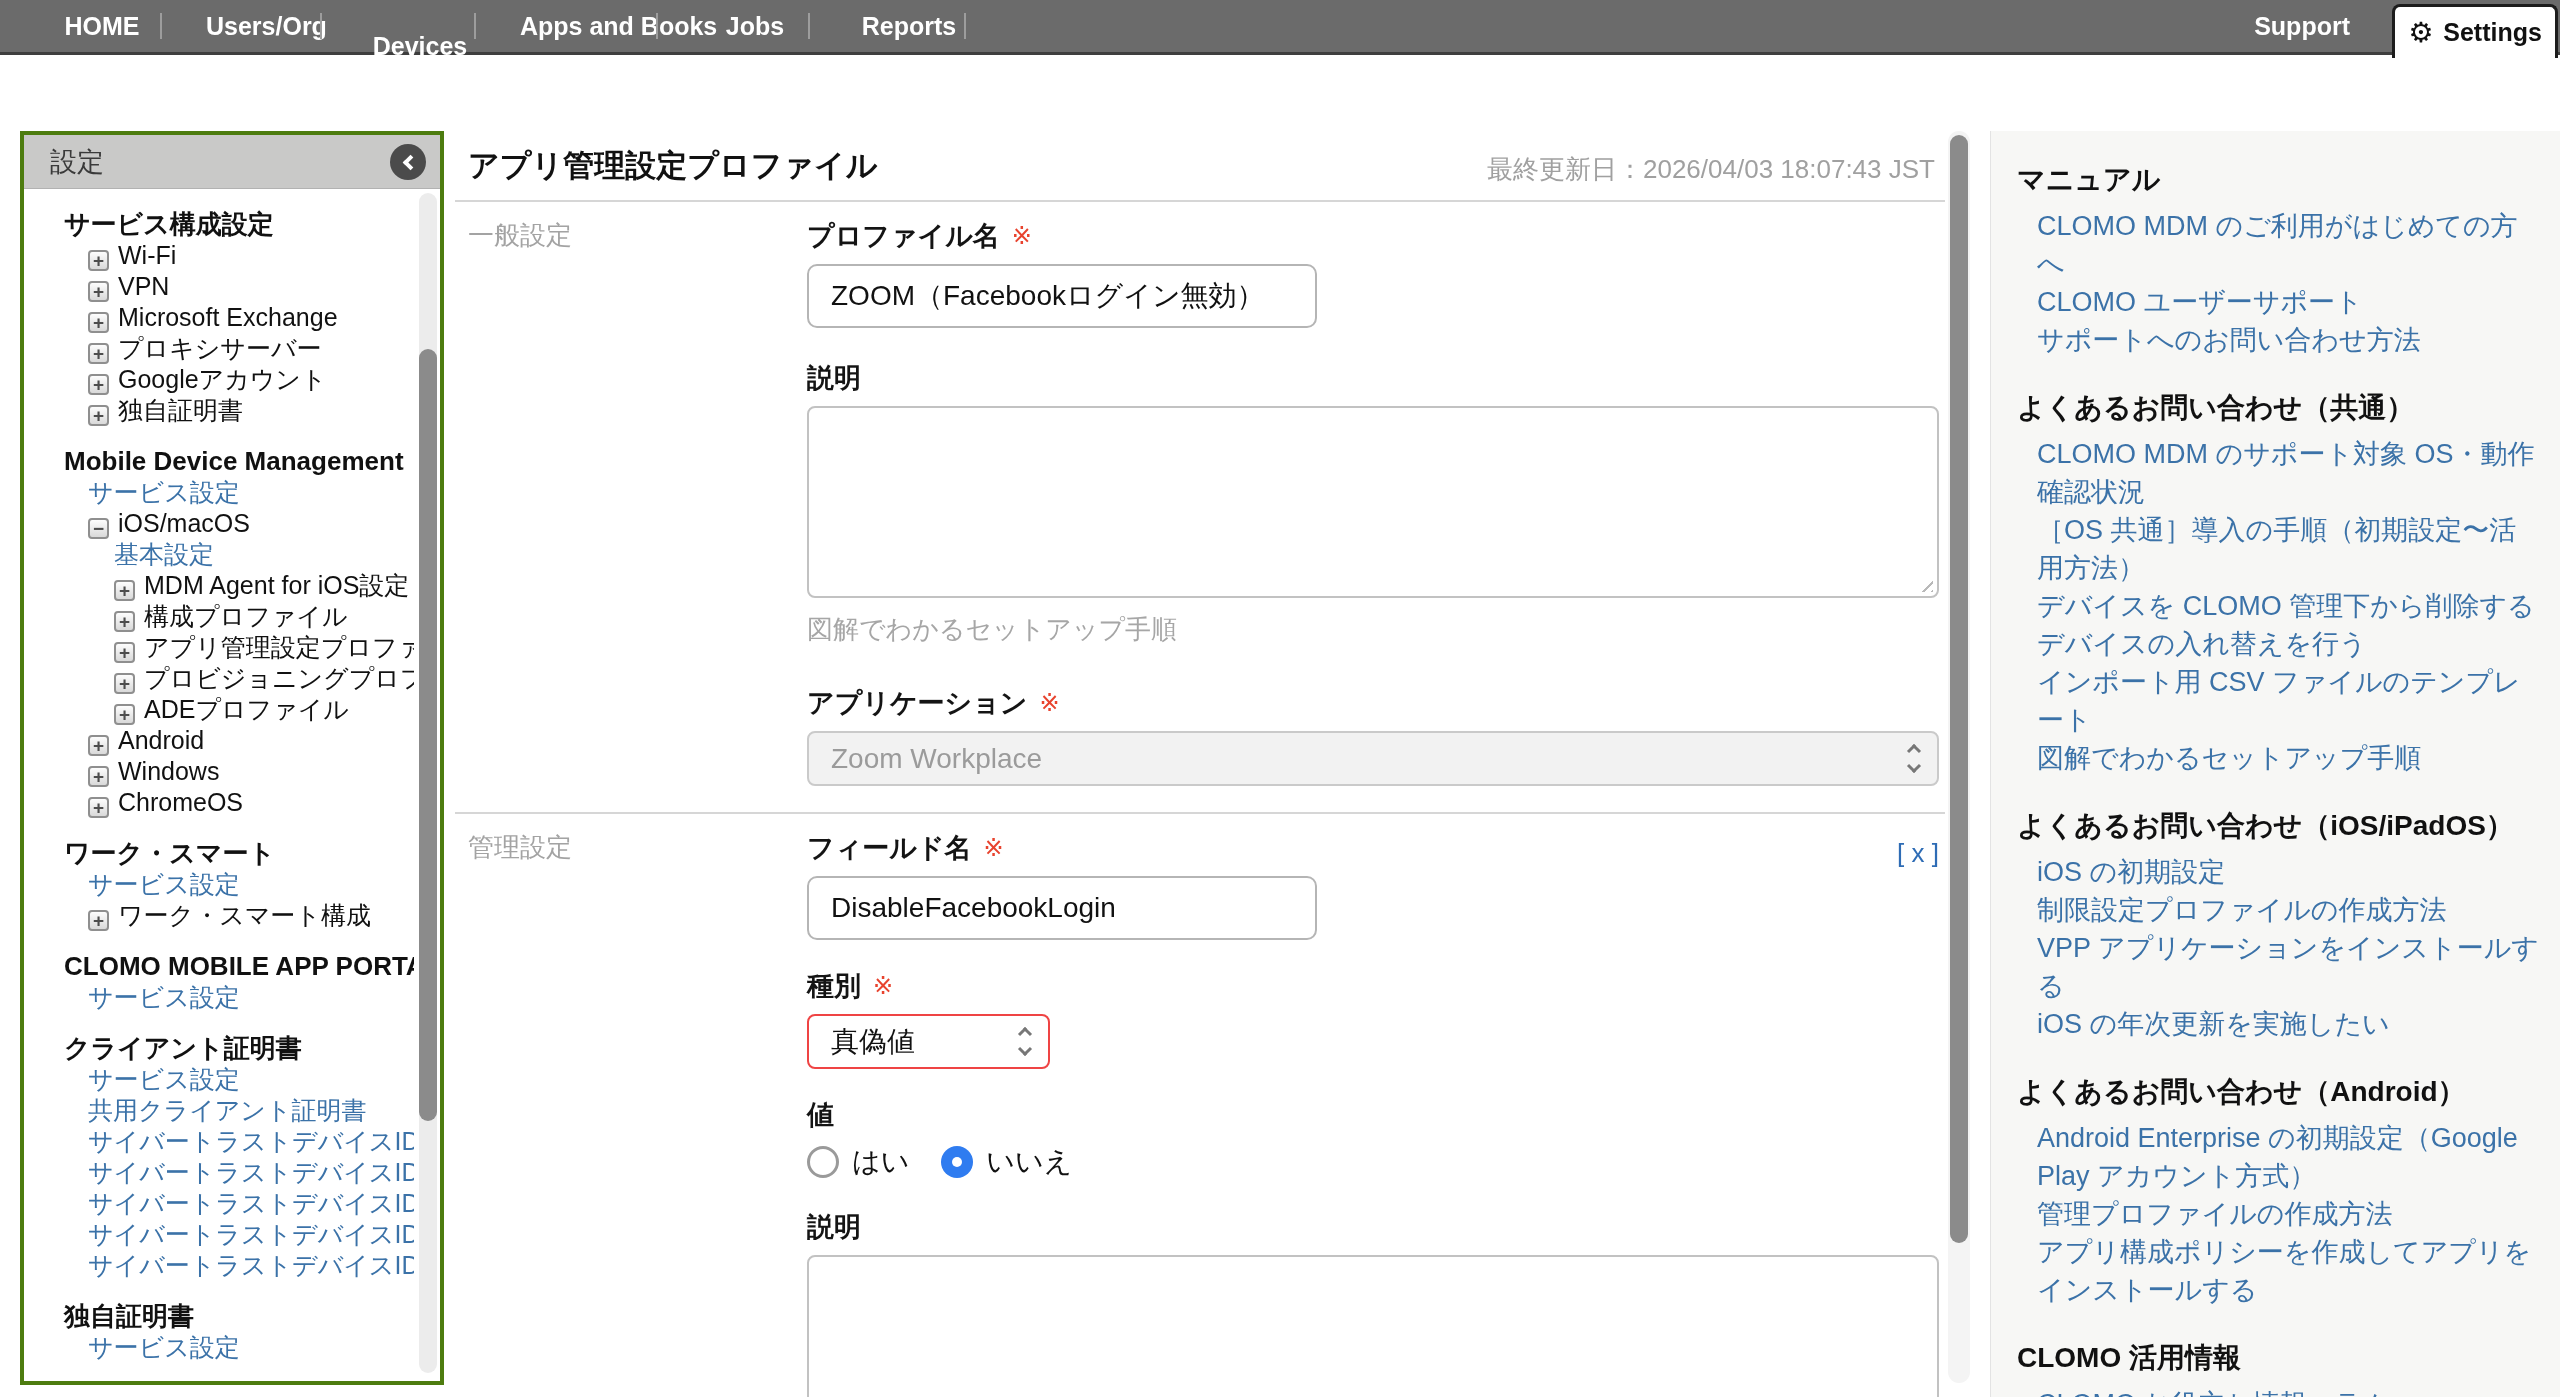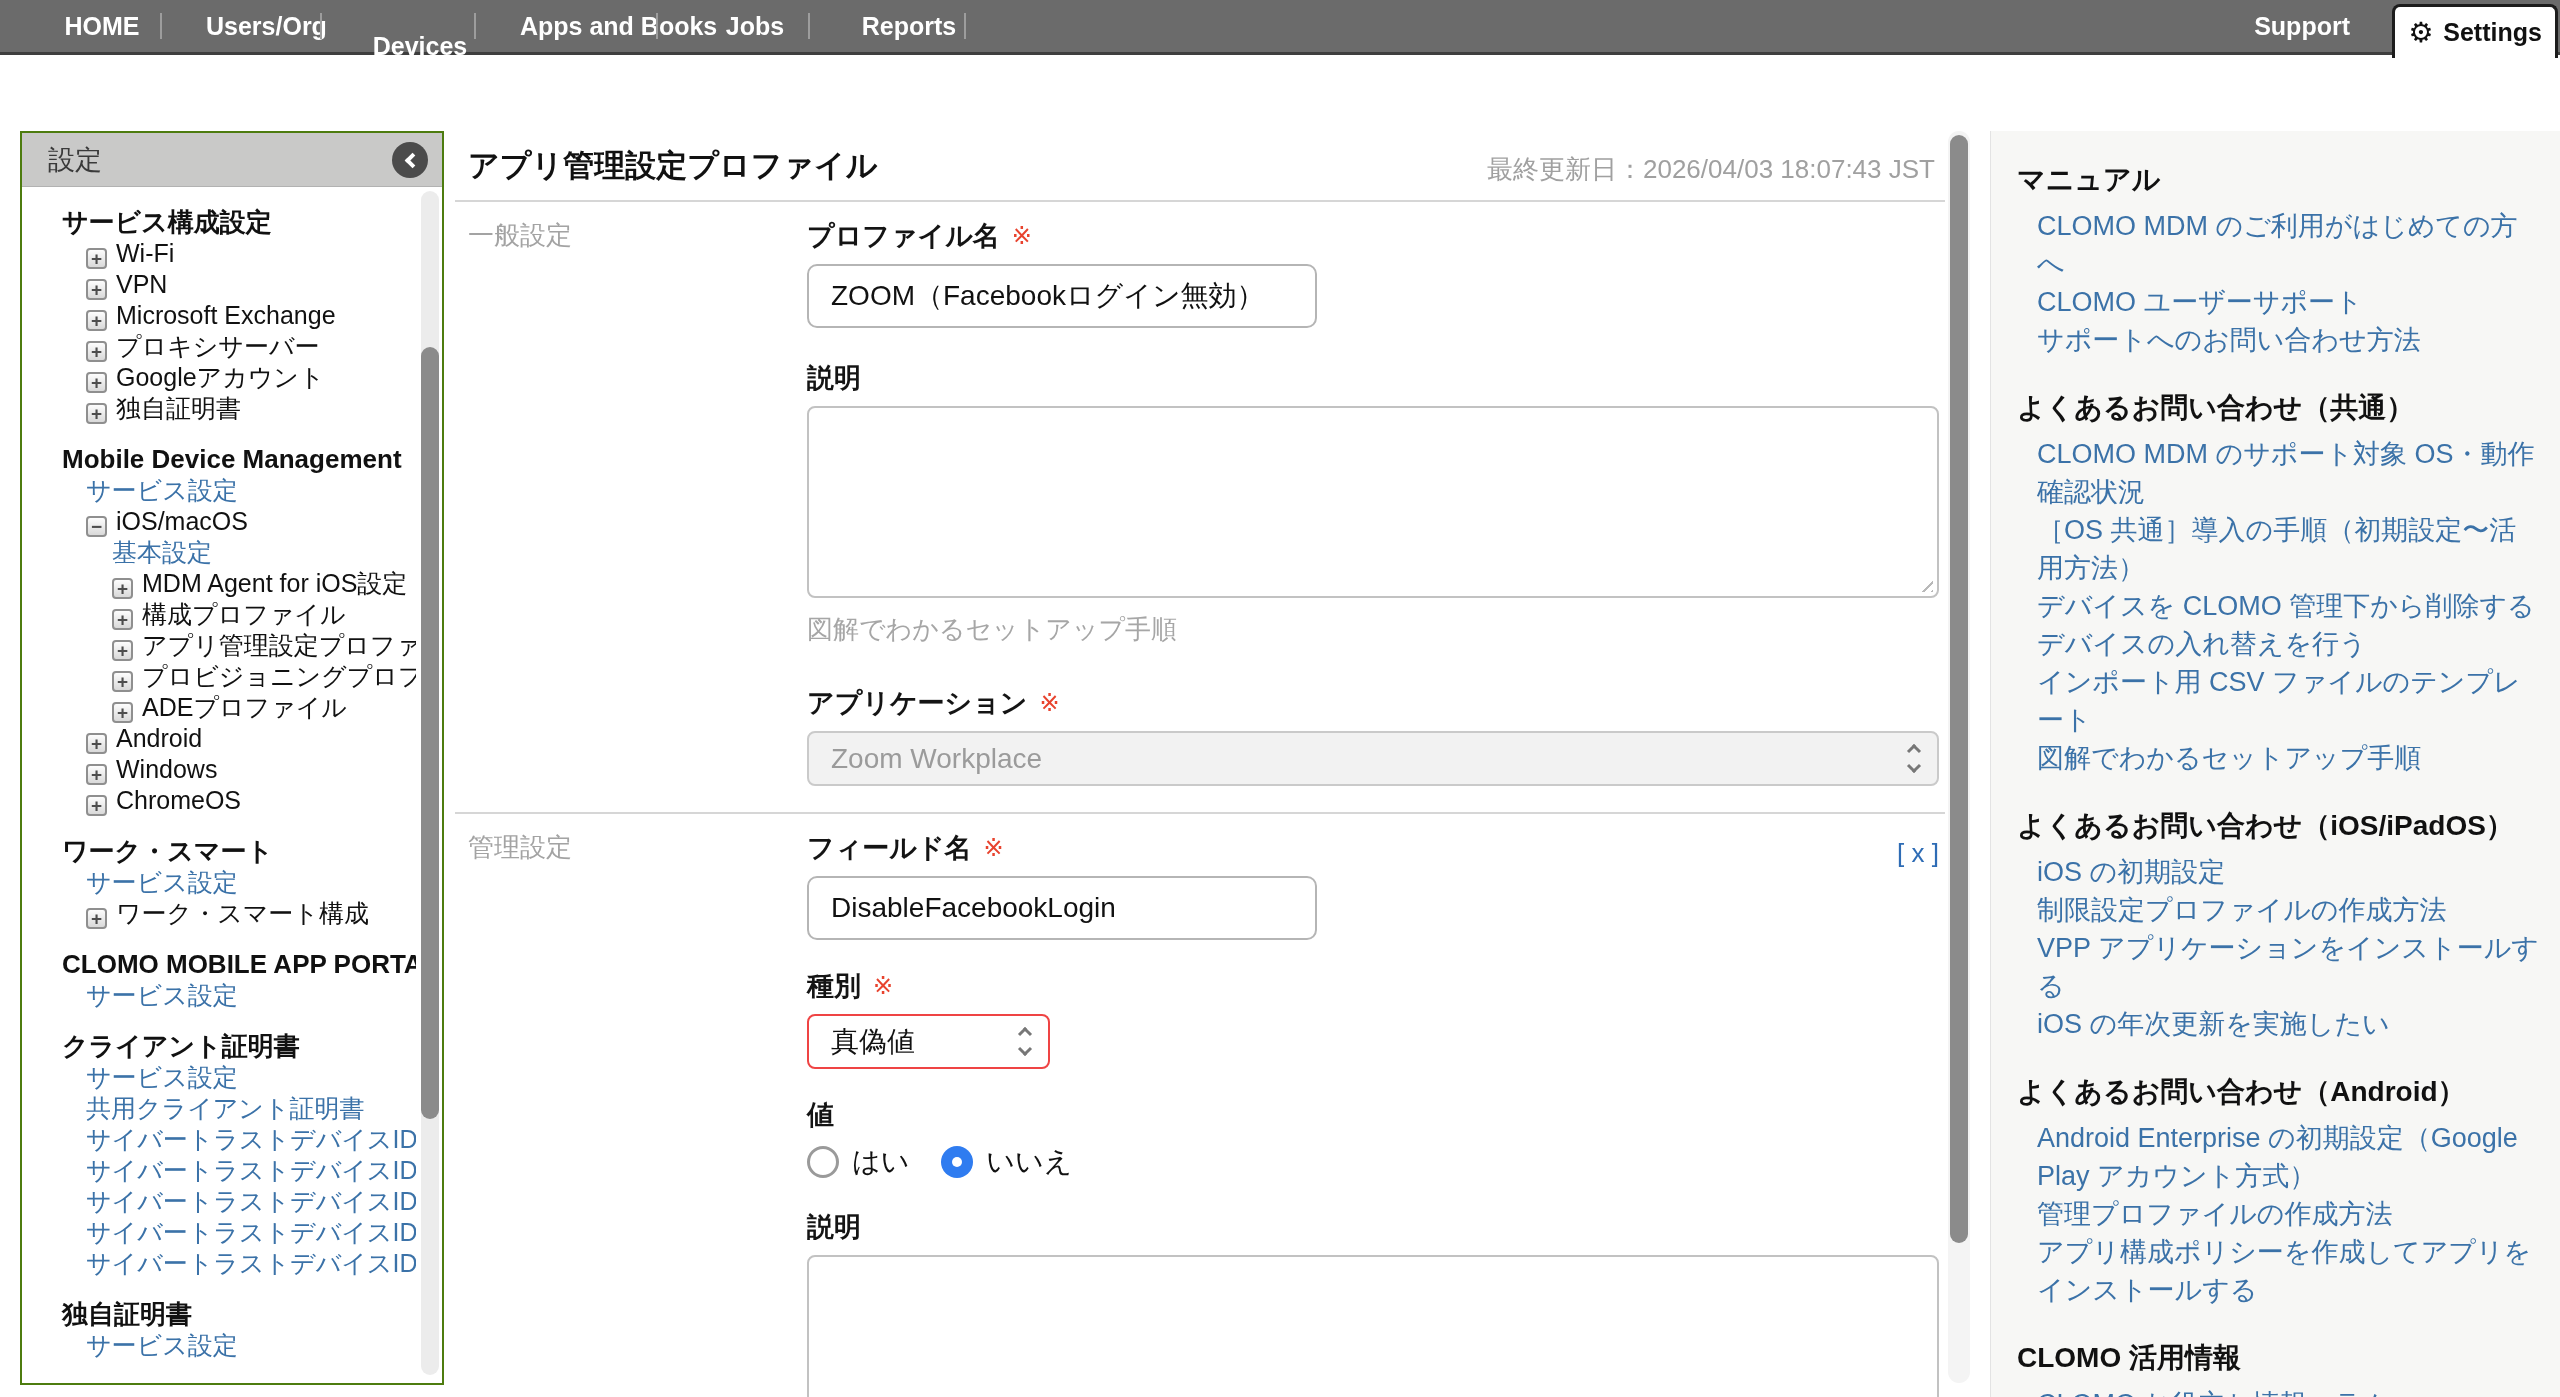--- a/index.html
+++ b/index.html
@@ -12,21 +12,21 @@
   .nav-item:nth-of-type(1){width:160px;} .nav-item:nth-of-type(2){width:158px;}
   .nav-item:nth-of-type(3){width:152px;margin-top:20px;} .nav-item:nth-of-type(4){width:180px;}
   .nav-item:nth-of-type(5){width:150px;} .nav-item:nth-of-type(6){width:154px;}
   .nav-sep { width:2px; height:26px; background:#9d9d9d; align-self:center; }
   .nav-support { position:absolute; right:210px; top:0; height:52px; line-height:52px; color:#fff; font-size:25px; font-weight:bold; }
   .settings-tab { position:absolute; left:2392px; top:4px; width:166px; height:54px; background:#fff; border:3px solid #1c1c1c; border-bottom:none; border-radius:8px 8px 0 0; display:flex; align-items:center; justify-content:center; gap:10px; z-index:6; }
   .settings-tab .gear { font-size:28px; color:#111; line-height:1; }
   .settings-tab .lbl { font-size:25px; font-weight:bold; color:#111; }
 
   
-  .sidepanel { position:absolute; left:20px; top:131px; width:424px; height:1254px; background:#fff; border:2px solid #4d7c0f; overflow:hidden; }
+  .sidepanel { position:absolute; left:20px; top:131px; width:424px; height:1254px; background:#fff; border:4px solid #4d7c0f; overflow:hidden; }
   .sp-header { height:54px; background:#c9c9c8; border-bottom:1px solid #b2b2b2; display:flex; align-items:center; position:relative; }
   .sp-title { font-size:27px; color:#3a3a3a; padding-left:26px; }
   .collapse-btn { position:absolute; right:14px; top:9px; width:36px; height:36px; border-radius:50%; background:#4b4b4b; display:flex; align-items:center; justify-content:center; }
   .chev-left { width:11px; height:11px; border-left:4px solid #fff; border-bottom:4px solid #fff; transform:rotate(45deg); margin-left:5px; }
   .tree { padding:20px 26px 0 0; }
   .t-sec { font-size:26px; font-weight:bold; color:#111; padding-left:40px; line-height:31px; margin-top:20px; white-space:nowrap; overflow:hidden; }
   .t-sec:first-child { margin-top:0; }
   .t-row { font-size:25px; line-height:31px; height:31px; white-space:nowrap; overflow:hidden; }
   .t-row.lvl1 { padding-left:64px; }
   .t-row.lvl2 { padding-left:90px; }

